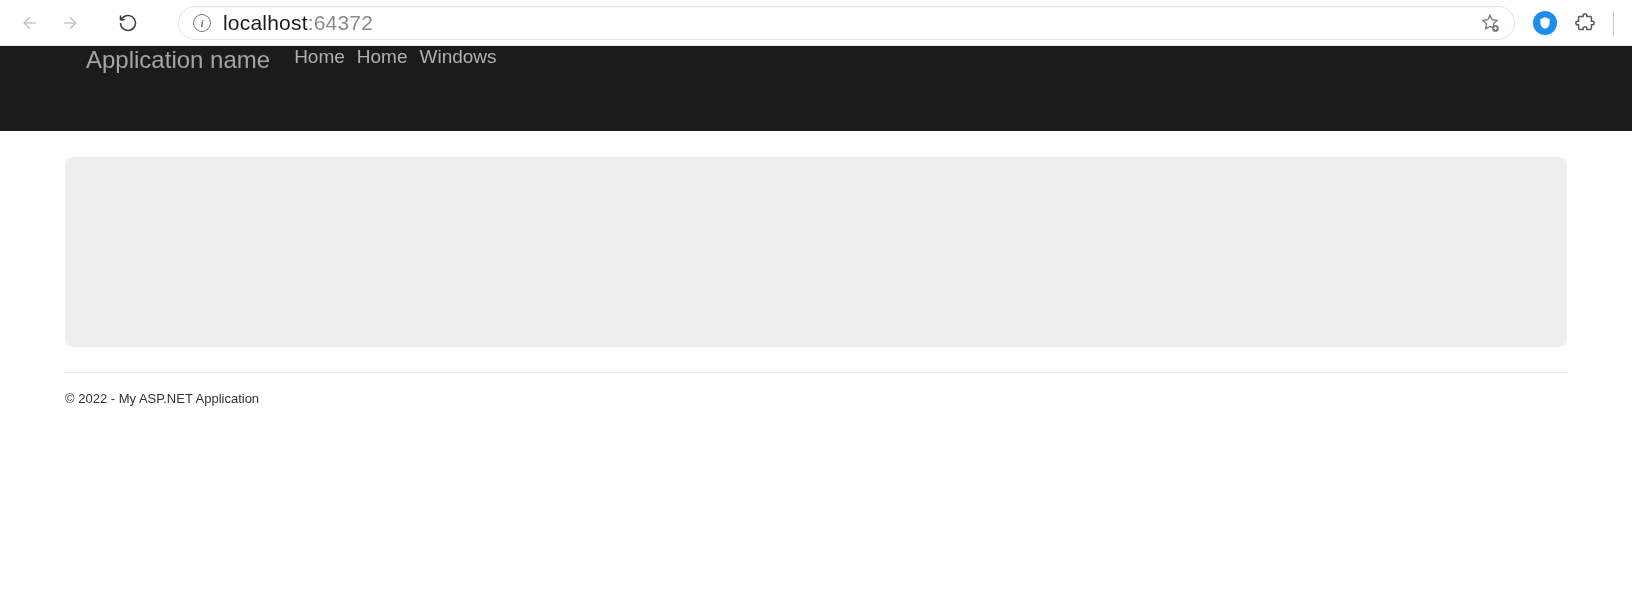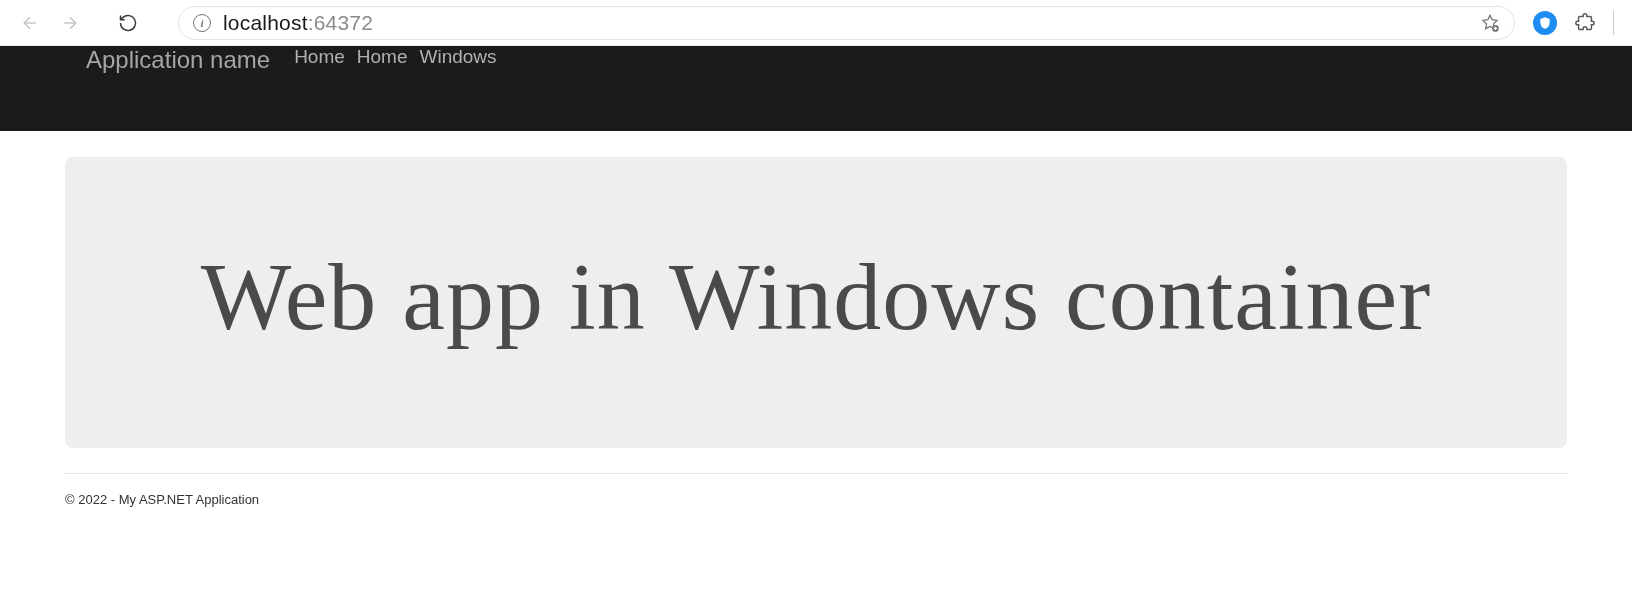--- a/index.html
+++ b/index.html
@@ -209,18 +209,17 @@
 
 <div class="page-navbar">
   <a class="brand">Application name</a>
   <a class="nav-link">Home</a>
   <a class="nav-link">Home</a>
   <a class="nav-link">Windows</a>
 </div>
 
 <div class="content-wrap">
   <div class="jumbotron">
-    <div class="hero-title">Web app in Windows container</div>
   </div>
 </div>
 
 <hr class="footer-hr">
 <div class="footer">© 2022 - My ASP.NET Application</div>
 
 </body></html>

